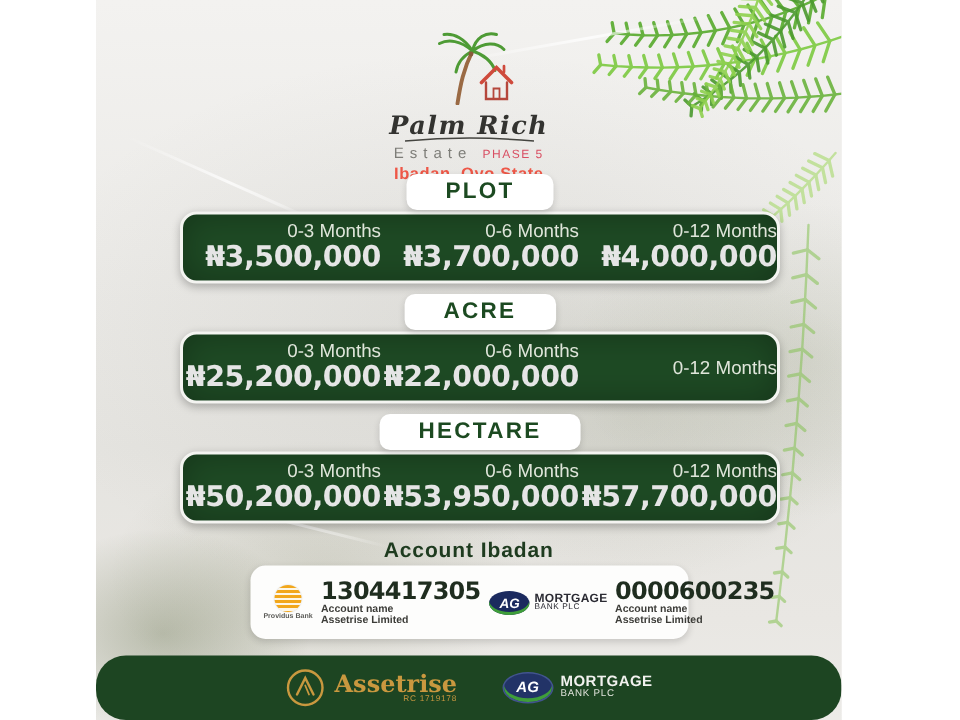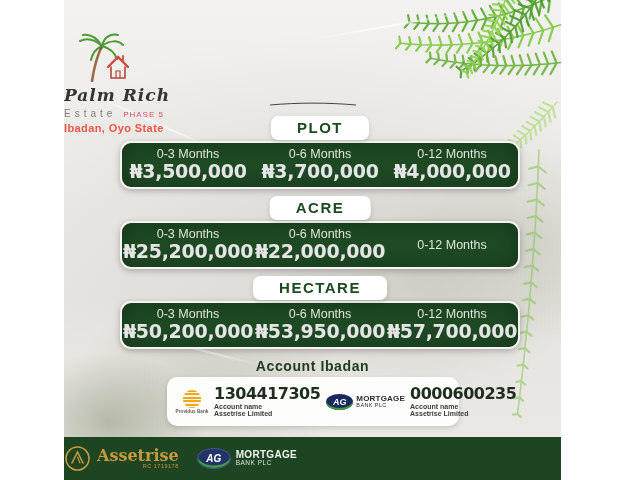--- a/index.html
+++ b/index.html
@@ -11,37 +11,37 @@
       radial-gradient(140px 100px at 9% 88%, rgba(70,85,40,.30), transparent 70%),
       radial-gradient(200px 130px at 30% 80%, rgba(96,104,60,.16), transparent 70%),
       radial-gradient(240px 160px at 72% 58%, rgba(110,118,82,.14), transparent 70%),
       radial-gradient(220px 150px at 95% 50%, rgba(118,128,90,.15), transparent 70%),
       radial-gradient(420px 260px at 50% 46%, rgba(128,128,118,.12), transparent 72%),
       linear-gradient(180deg,#f3f2f0 0%,#ecebe8 35%,#e5e4e0 62%,#e9e7e3 86%,#ecebe8 100%);}
   .crack{position:absolute;background:linear-gradient(90deg,transparent,rgba(255,255,255,.75),transparent);
          height:2px;transform-origin:left center;pointer-events:none;}
   .palm-decor{position:absolute;right:0;top:0;pointer-events:none;}
   
-  .brand{position:absolute;top:32px;left:0;width:100%;line-height:1.1;}
+  .brand{position:absolute;top:20px;left:0;width:100%;text-align:center;line-height:1.1;}
   .brand-script{font-family:"DejaVu Serif","Liberation Serif",serif;font-style:italic;font-weight:bold;
                 font-size:17px;color:#333330;letter-spacing:1px;}
   .brand-flourish{display:block;margin:-2px auto 0;}
   .estate-row{font-size:10px;color:#7d7d78;letter-spacing:4px;margin-top:1px;}
   .phase{font-size:8px;letter-spacing:1px;color:#d94f63;font-weight:normal;}
   .location{font-size:11px;font-weight:bold;color:#ee5747;margin-top:2px;letter-spacing:.4px;}
   
   .section{position:absolute;left:56px;width:400px;height:74px;}
   .s1{top:116px}.s2{top:196px}.s3{top:276px}
   .tab{position:absolute;top:0;left:50%;transform:translateX(-50%);background:#ffffff;border-radius:7px;
        padding:3px 26px 4px;font-weight:bold;font-size:15px;color:#1c4a21;letter-spacing:1.5px;
        box-shadow:0 2px 5px rgba(0,0,0,.15);white-space:nowrap;z-index:2;}
   .bar{position:absolute;top:25px;left:0;width:100%;height:48px;background:#1e4a24;border:2px solid #f4f4f1;
        border-radius:11px;box-sizing:border-box;display:flex;align-items:center;
        box-shadow:0 2px 6px rgba(0,0,0,.25), inset 0 0 22px rgba(0,0,0,.28);}
-  .col{flex:1;text-align:center;line-height:1.15;}
+  .col{flex:1;text-align:right;line-height:1.15;}
   .period{font-size:12.5px;color:#dfe5da;}
   .price{font-family:"DejaVu Sans",sans-serif;font-size:19px;font-weight:bold;color:#e5e5e5;letter-spacing:-.3px;}
   
   .account-title{position:absolute;top:358px;left:0;width:100%;text-align:center;font-size:14px;
                  font-weight:bold;color:#1e3b1f;letter-spacing:.6px;}
   .account-bar{position:absolute;top:377px;left:103px;width:292px;height:49px;background:#fdfdfc;
                border-radius:10px;box-shadow:0 2px 5px rgba(0,0,0,.15);display:flex;align-items:center;
                padding:12px 8px;box-sizing:border-box;gap:6px;}
   .bank{display:flex;align-items:center;gap:5px;flex:1;}
   .providus-logo{display:flex;flex-direction:column;align-items:center;width:34px;}
@@ -56,21 +56,21 @@
   .acct-name{font-size:7px;font-weight:bold;color:#3c3c38;}
   .ag-logo{display:flex;align-items:center;gap:3px;}
   .ag-oval{width:27px;height:16px;border-radius:50%;background:#1b2a5e;display:flex;align-items:center;
            justify-content:center;color:#ffffff;font-size:9px;font-weight:bold;font-style:italic;
            box-shadow:inset 0 -2px 0 #3f9e3a;}
   .ag-text{line-height:1;}
   .ag-l1{font-size:8px;font-weight:bold;color:#2b2b33;letter-spacing:.2px;}
   .ag-l2{font-size:5.5px;color:#2b2b33;letter-spacing:.4px;}
   
   .footer{position:absolute;top:437px;left:0;width:100%;height:43px;background:#1d4522;display:flex;
-          align-items:center;gap:18px;}
+          align-items:center;justify-content:center;gap:30px;border-radius:20px;}
   .as-group{display:flex;align-items:center;gap:6px;}
   .as-text{line-height:1;}
   .as-name{font-family:"DejaVu Serif","Liberation Serif",serif;font-weight:bold;font-size:16px;color:#c9983f;}
   .as-rc{font-size:5.5px;color:#c9983f;text-align:right;letter-spacing:.5px;}
   .agf-group{display:flex;align-items:center;gap:5px;}
   .agf-oval{width:32px;height:19px;border-radius:50%;background:#223367;border:1px solid #42548f;
             display:flex;align-items:center;justify-content:center;color:#fff;font-size:10px;
             font-weight:bold;font-style:italic;box-shadow:inset 0 -2.5px 0 #3f9e3a;}
   .agf-text{line-height:1.05;}
   .agf-l1{font-size:10px;font-weight:bold;color:#f2f2ef;letter-spacing:.3px;}

